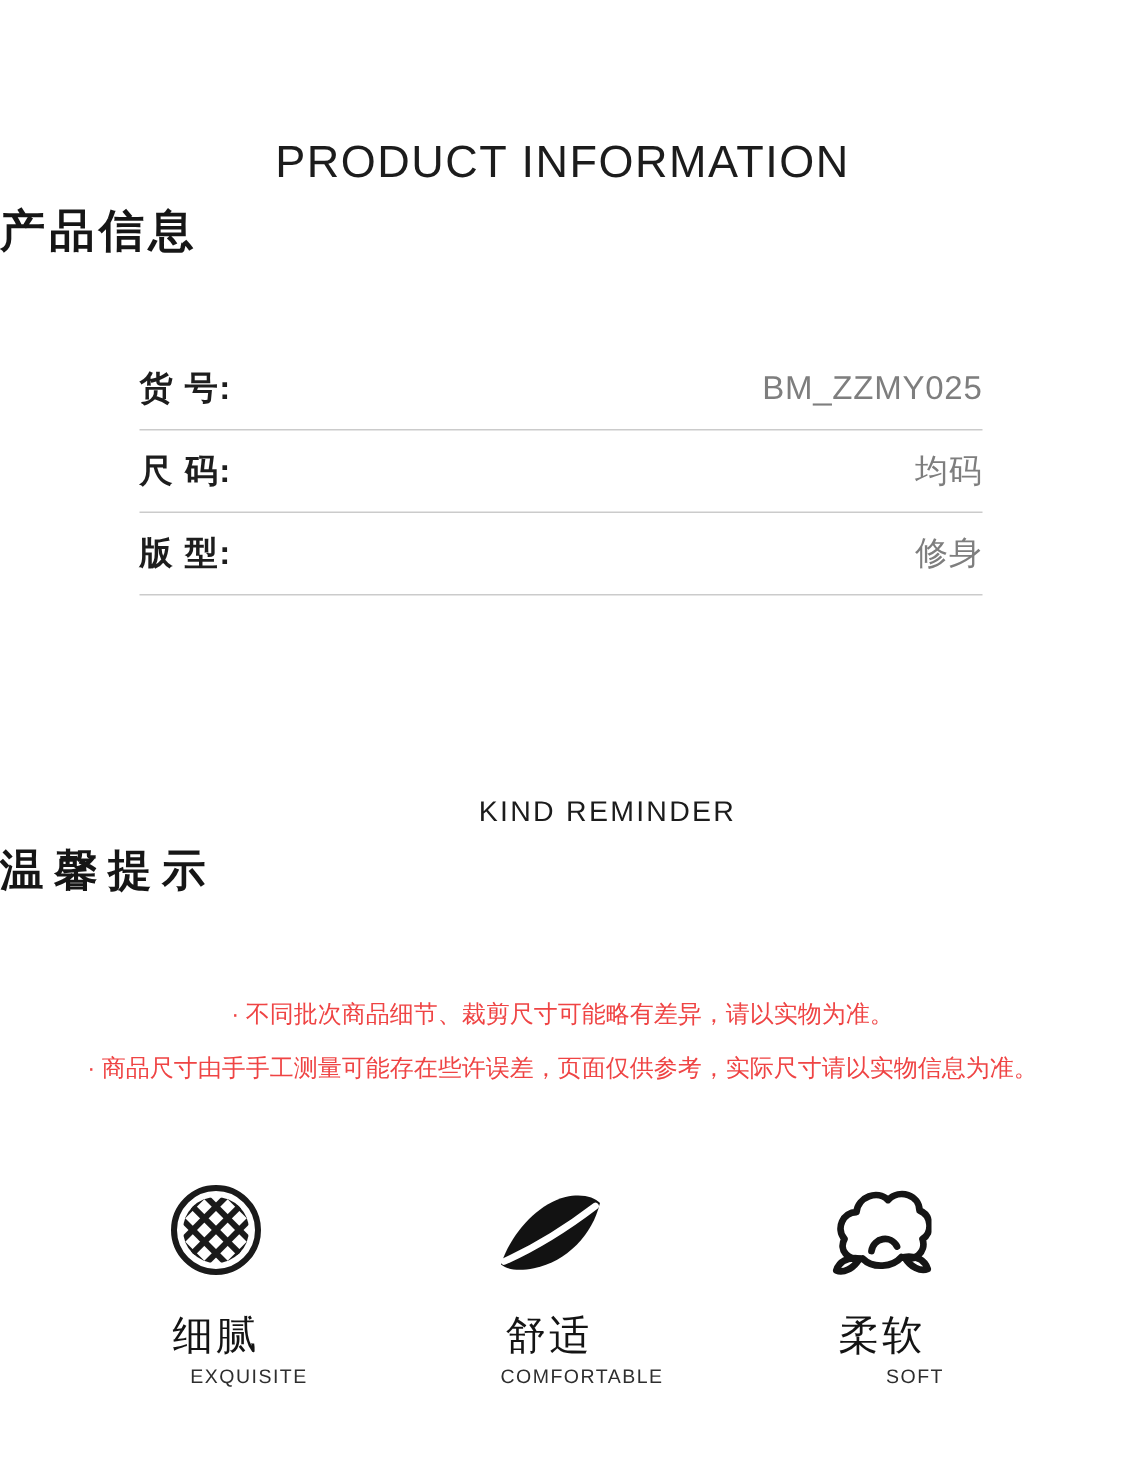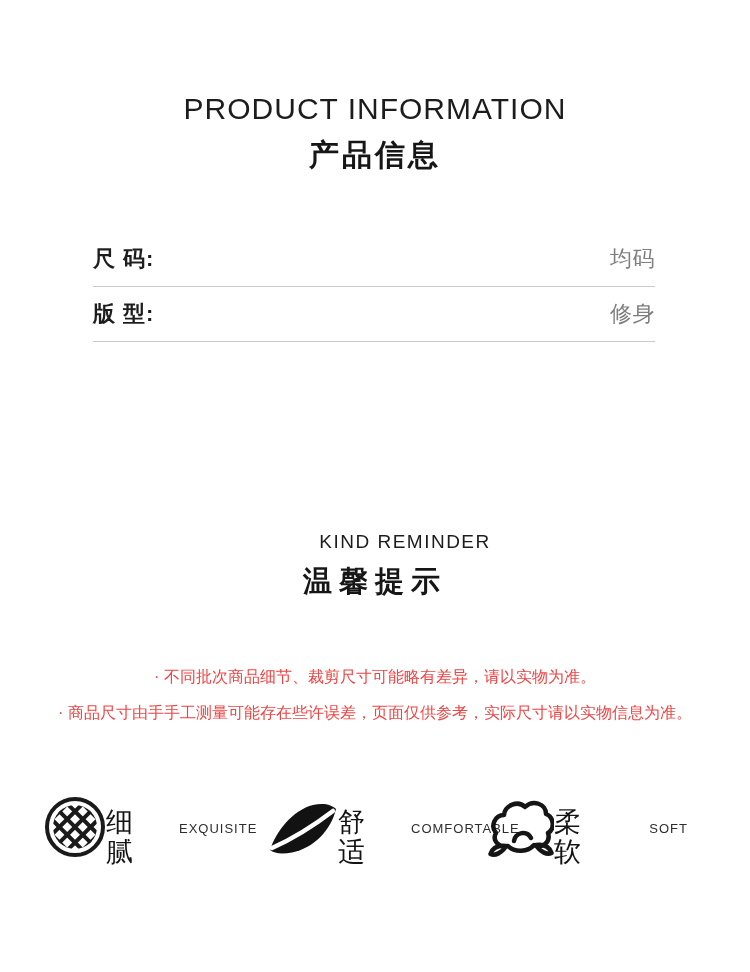--- a/index.html
+++ b/index.html
@@ -9,21 +9,21 @@
     color:#1c1c1c; overflow:hidden;
   }
 
   
   .title-en {
     position:absolute; left:0; width:750px; text-align:center;
     font-size:30px; font-weight:400; color:#1c1c1c; letter-spacing:1px;
     margin:0; line-height:36px;
   }
   .title-cn {
-    position:absolute; left:0; width:750px; text-align:center;
+    position:absolute; left:0; width:750px; text-align:left;
     font-size:30px; font-weight:700; color:#161616; letter-spacing:3px;
     margin:0; line-height:36px;
   }
   #product-title-en { top:91px; }
   #product-title-cn { top:137px; }
   #reminder-title-en { top:524px; font-size:19px; letter-spacing:1.5px;padding-left:30px; }
   #reminder-title-cn { top:563px; font-size:29px; letter-spacing:7px; }
 
   
   .info-table { position:absolute; top:232px; left:93px; width:562px; }
@@ -40,34 +40,38 @@
     font-size:16px; color:#ef4444; line-height:22px;
   }
   #note-1 { top:666px; }
   #note-2 { top:702px; }
 
   
   .features {
     position:absolute; top:786px; left:44px; width:644px;
     display:flex; justify-content:space-between;
   }
-  .feature { width:200px; display:flex; flex-direction:row; align-items:center; }
+  .feature { width:200px; display:flex; flex-direction:column; align-items:center; }
   .feature-icon { height:68px; display:flex; align-items:center; justify-content:center; }
   .feature-cn { margin-top:21px; font-size:27px; color:#141414; letter-spacing:2px; line-height:30px; }
   .feature-en { margin-top:5px; font-size:13px; color:#2e2e2e; letter-spacing:1px; line-height:16px;padding-left:44px; }
 </style>
 </head>
 <body>
 
 <div class="page">
 
   <h1 class="title-en" id="product-title-en">PRODUCT INFORMATION</h1>
   <h2 class="title-cn" id="product-title-cn">产品信息</h2>
 
   <div class="info-table">
+    <div class="info-row">
+      <span class="info-label">货 号:</span>
+      <span class="info-value">BM_ZZMY025</span>
+    </div>
     <div class="info-row">
       <span class="info-label">尺 码:</span>
       <span class="info-value">均码</span>
     </div>
     <div class="info-row">
       <span class="info-label">版 型:</span>
       <span class="info-value">修身</span>
     </div>
   </div>
 

